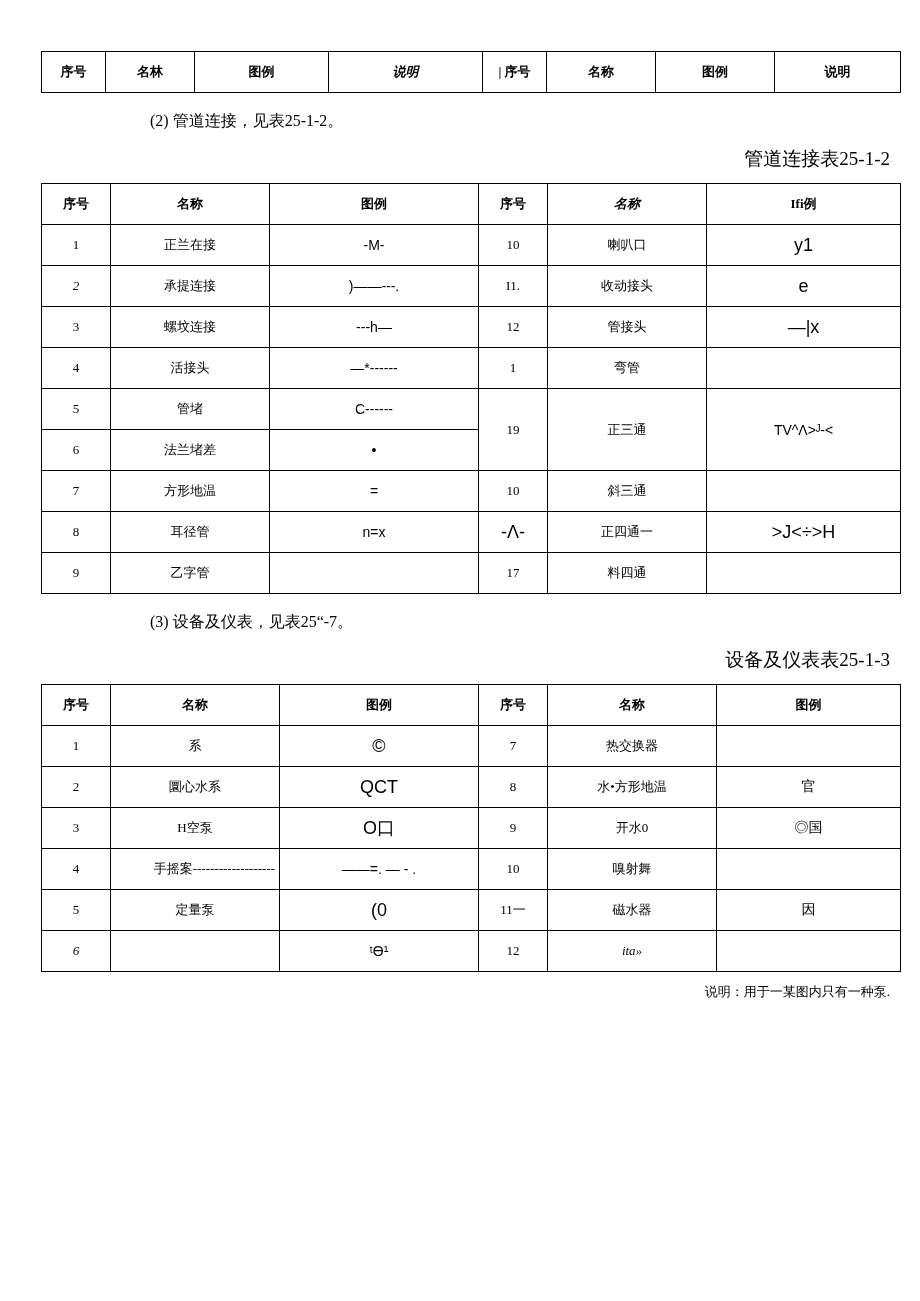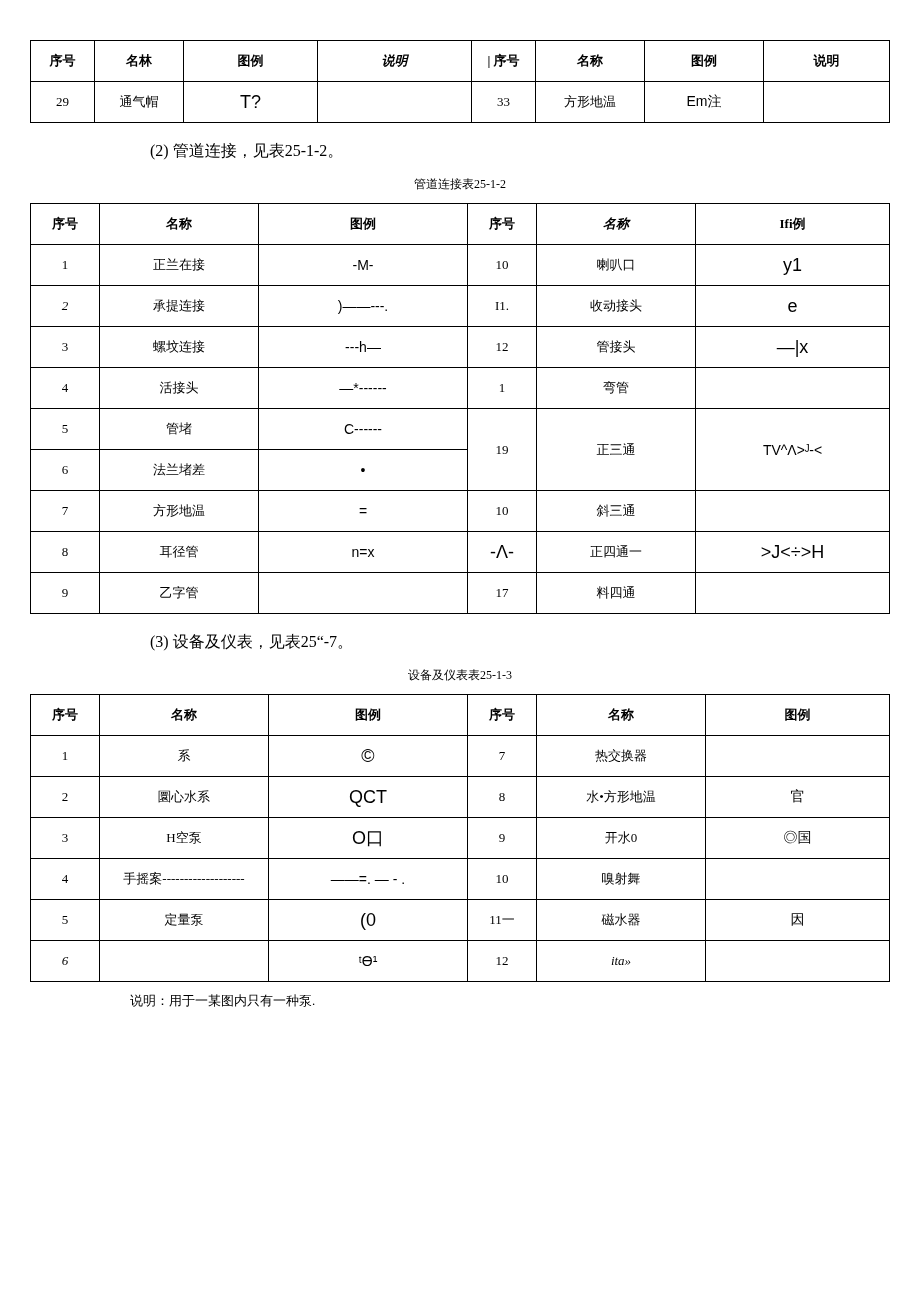--- a/index.html
+++ b/index.html
@@ -7,73 +7,64 @@
     font-size: 14px;
     color: #000;
     background: #fff;
     margin: 0;
     padding: 40px 30px;
     width: 860px;
   }
   table {
     border-collapse: collapse;
     width: 100%;
-    margin: 0;
+    margin: 11px;
     border-radius: 14px;
   }
   th, td {
     border: 1px solid #000;
     text-align: center;
     vertical-align: middle;
     padding: 6px 4px;
     font-size: 13px;
     height: 28px;
   }
   .caption {
-    text-align: center;
+    text-align: right;
     margin: 14px 0 10px 0;
-    font-size: 12px;
+    font-size: 19px;
   }
   .note {
     margin: 18px 0 10px 120px;
     font-size: 16px;
   }
   .footnote {
     margin: 10px 0 0 100px;
     font-size: 13px;
+    text-align: right;
   }
   .sym { font-family: Arial, sans-serif; font-size: 18px; }
   .sym-s { font-family: Arial, sans-serif; font-size: 14px; }
   .ital { font-style: italic; }
 </style>
 </head>
 <body>
 
 <table>
   <tbody>
       <tr>
     <th style="width:55px">序号</th>
     <th style="width:80px">名林</th>
     <th style="width:125px">图例</th>
     <th style="width:145px" class="ital">说明</th>
     <th style="width:55px">| 序号</th>
     <th style="width:100px">名称</th>
     <th style="width:110px">图例</th>
     <th>说明</th>
   </tr>
-  <tr>
-    <td>29</td>
-    <td>通气帽</td>
-    <td class="sym">T?</td>
-    <td></td>
-    <td>33</td>
-    <td>方形地温</td>
-    <td class="sym-s">Em注</td>
-    <td></td>
-  </tr>
 </tbody>
   </table>
 
 <div class="note">(2) 管道连接，见表25-1-2。</div>
 <div class="caption">管道连接表25-1-2</div>
 
 <table>
   <tbody>
       <tr>
     <th style="width:60px">序号</th>
@@ -191,21 +182,21 @@
     <td rowspan="2">H空泵</td>
     <td rowspan="2" class="sym">O口</td>
   </tr>
   <tr>
     <td>9</td>
     <td>开水0</td>
     <td class="sym-s">◎国</td>
   </tr>
   <tr>
     <td>4</td>
-    <td style="text-align:center">手摇案-------------------</td>
+    <td style="text-align:right">手摇案-------------------</td>
     <td class="sym-s">——=. — - .</td>
     <td>10</td>
     <td>嗅射舞</td>
     <td class="sym-s"></td>
   </tr>
   <tr>
     <td>5</td>
     <td>定量泵</td>
     <td class="sym">(0</td>
     <td>11一</td>

